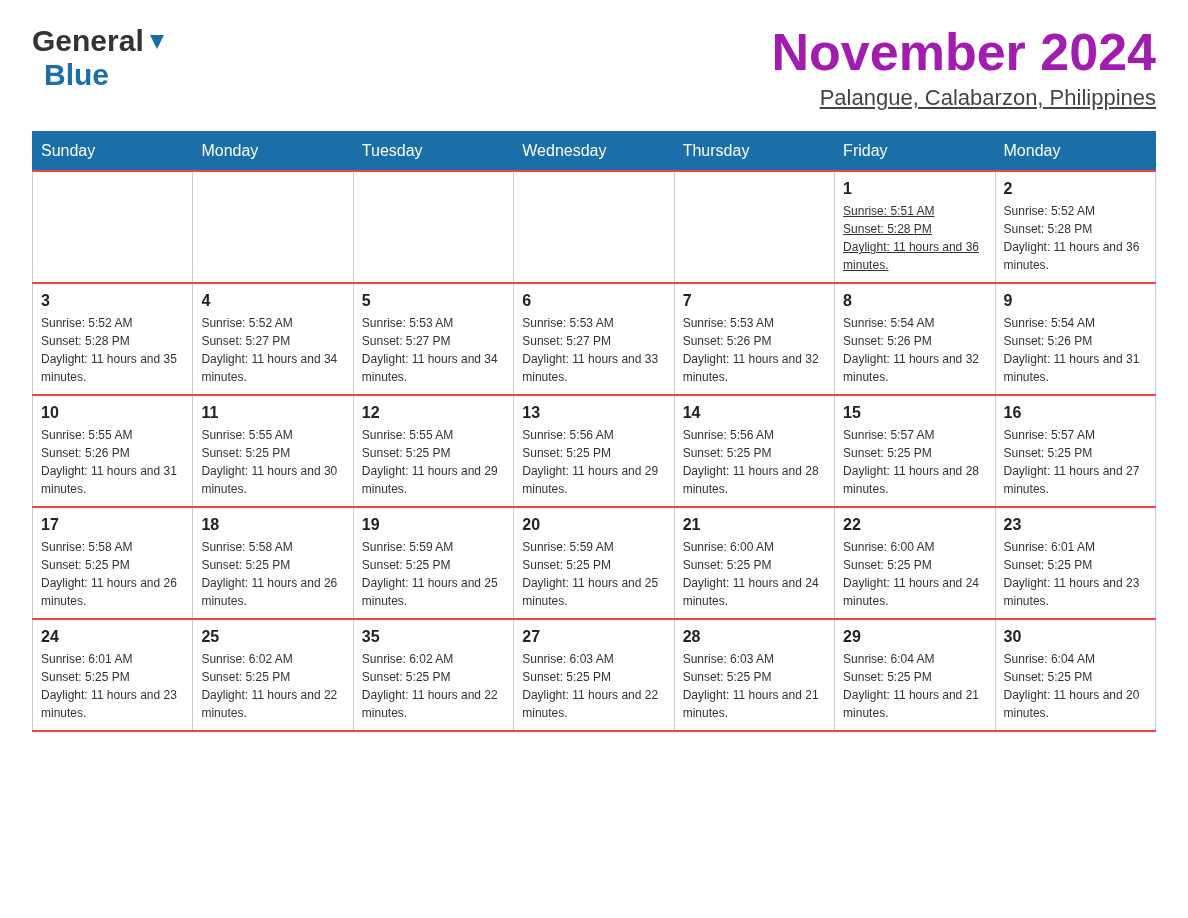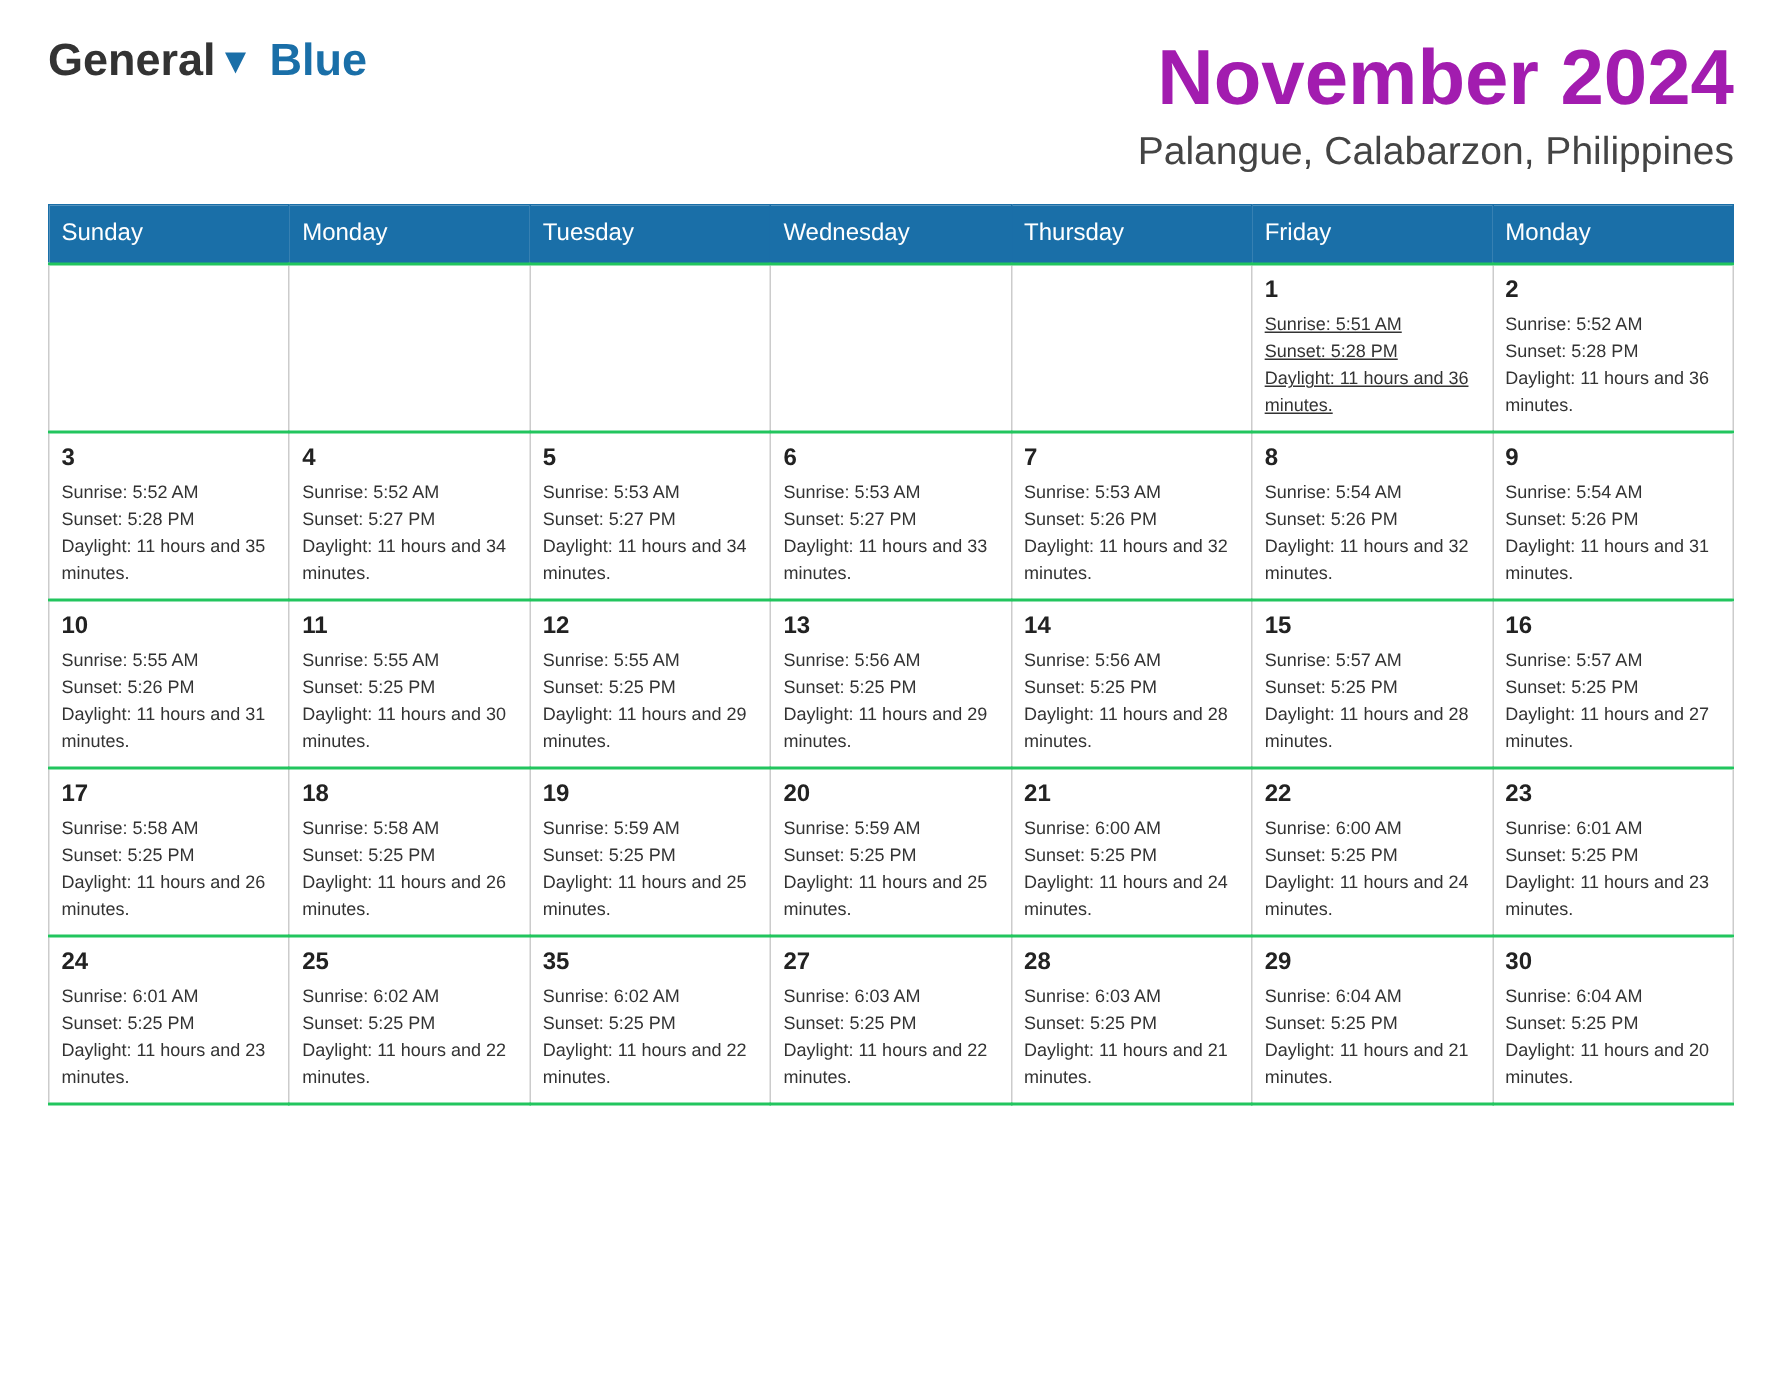--- a/index.html
+++ b/index.html
@@ -11,40 +11,42 @@
       min-height: 918px;
     }
     .header-row {
       display: flex;
       align-items: flex-start;
       justify-content: space-between;
       margin-bottom: 20px;
     }
     .logo {
       display: flex;
+      flex-direction: column;
       align-items: flex-start;
     }
     .logo-top-line {
       display: flex;
       align-items: center;
     }
     .title-block {
       text-align: right;
     }
     .title-block h1 {
       font-size: 52px;
       font-weight: bold;
       color: #a21caf;
       line-height: 1.1;
     }
     .title-block h2 {
-      font-size: 26px;
+      font-size: 22px;
       font-weight: normal;
       color: #444;
       margin-top: 4px;
+      text-decoration: underline;
     }
     .calendar {
       width: 100%;
       border-collapse: collapse;
       border: 1px solid #aaa;
     }
     .calendar th {
       background-color: #1a6fa8;
       color: #fff;
       padding: 10px 8px;
@@ -57,21 +59,21 @@
       vertical-align: top;
       padding: 8px;
       border: 1px solid #ccc;
       width: 14.28%;
       min-height: 110px;
       font-size: 12.5px;
       color: #333;
       background: #fff;
     }
     .calendar tr {
-      border-bottom: 2px solid #22c55e;
+      border-bottom: 2px solid #ef4444;
     }
     .day-number {
       font-size: 16px;
       font-weight: bold;
       color: #222;
       display: block;
       margin-bottom: 4px;
     }
     .day-info {
       font-size: 12px;

